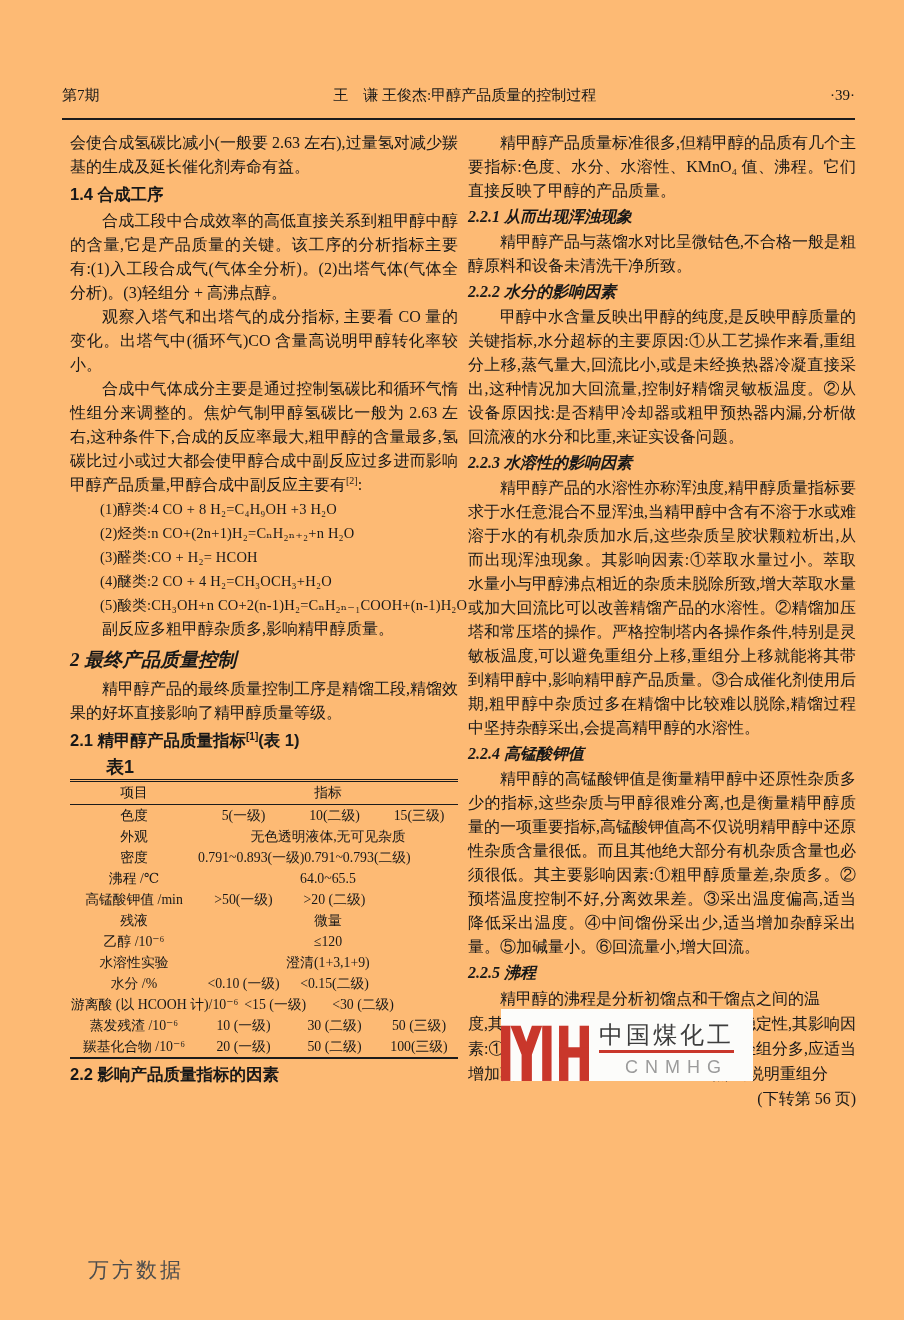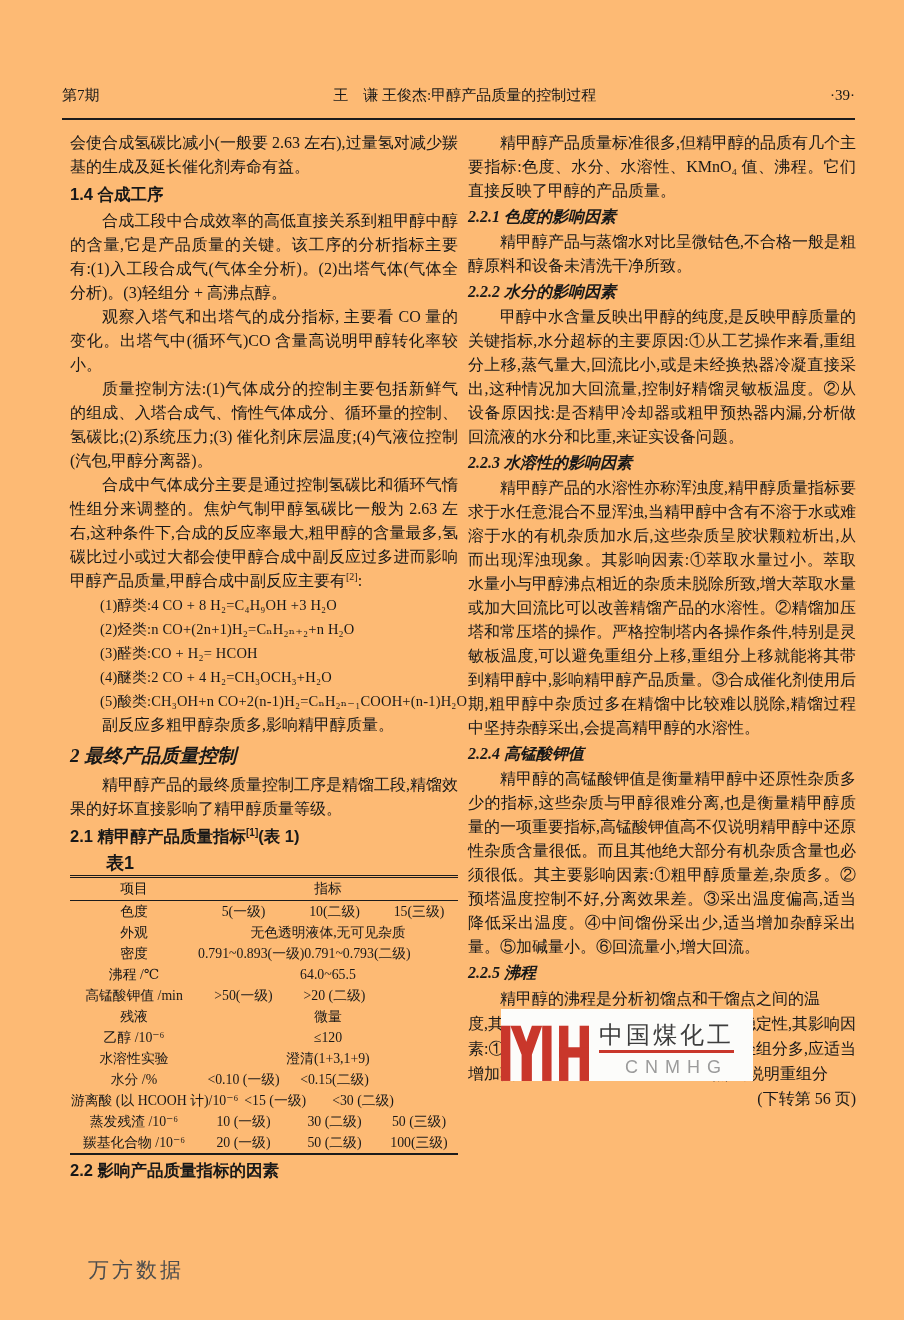--- a/index.html
+++ b/index.html
@@ -95,21 +95,20 @@
     <span>王　谦  王俊杰:甲醇产品质量的控制过程</span>
     <span>·39·</span>
   </div>
   <div class="hrule"></div>
 
   <div class="col col-left">
     <p class="noindent">会使合成氢碳比减小(一般要 2.63 左右),过量氢对减少羰基的生成及延长催化剂寿命有益。</p>
     <div class="h-hei">1.4  合成工序</div>
     <p>合成工段中合成效率的高低直接关系到粗甲醇中醇的含量,它是产品质量的关键。该工序的分析指标主要有:(1)入工段合成气(气体全分析)。(2)出塔气体(气体全分析)。(3)轻组分 + 高沸点醇。</p>
     <p>观察入塔气和出塔气的成分指标, 主要看 CO 量的变化。出塔气中(循环气)CO 含量高说明甲醇转化率较小。</p>
-    <p>质量控制方法:(1)气体成分的控制主要包括新鲜气的组成、入塔合成气、惰性气体成分、循环量的控制、氢碳比;(2)系统压力;(3) 催化剂床层温度;(4)气液位控制(汽包,甲醇分离器)。</p>
     <p><span>合成中气体成分主要是通过控制氢碳比和循环气惰性组分来调整的。焦炉气制甲醇氢碳比一般为 2.63 左右,这种条件下,合成的反应率最大,粗甲醇的含量最多,氢碳比过小或过大都会使甲醇合成中副反应过多进而影响甲醇产品质量,甲醇合成中副反应主要有</span><sup>[2]</sup><span>:</span></p>
     <p class="formula">(1)醇类:4 CO + 8 H₂=C₄H₉OH +3 H₂O</p>
     <p class="formula">(2)烃类:n CO+(2n+1)H₂=CₙH₂ₙ₊₂+n H₂O</p>
     <p class="formula">(3)醛类:CO + H₂= HCOH</p>
     <p class="formula">(4)醚类:2 CO + 4 H₂=CH₃OCH₃+H₂O</p>
     <p class="formula">(5)酸类:CH₃OH+n CO+2(n-1)H₂=CₙH₂ₙ₋₁COOH+(n-1)H₂O</p>
     <p>副反应多粗甲醇杂质多,影响精甲醇质量。</p>
     <div class="h-big">2  最终产品质量控制</div>
     <p>精甲醇产品的最终质量控制工序是精馏工段,精馏效果的好坏直接影响了精甲醇质量等级。</p>
     <div class="h-hei"><span>2.1  精甲醇产品质量指标</span><sup>[1]</sup><span>(表 1)</span></div>
@@ -202,21 +201,21 @@
               <span class="tval">100(三级)</span>
             </span>
           </div>
         </div>
     </div>
     <div class="h-hei">2.2  影响产品质量指标的因素</div>
   </div>
 
   <div class="col col-right">
     <p>精甲醇产品质量标准很多,但精甲醇的品质有几个主要指标:色度、水分、水溶性、KMnO₄ 值、沸程。它们直接反映了甲醇的产品质量。</p>
-    <div class="h-sub">2.2.1  色度的影响因素</div>
+    <div class="h-sub">2.2.1  从而出现浑浊现象</div>
     <p>精甲醇产品与蒸馏水对比呈微钴色,不合格一般是粗醇原料和设备未清洗干净所致。</p>
     <div class="h-sub">2.2.2  水分的影响因素</div>
     <p>甲醇中水含量反映出甲醇的纯度,是反映甲醇质量的关键指标,水分超标的主要原因:①从工艺操作来看,重组分上移,蒸气量大,回流比小,或是未经换热器冷凝直接采出,这种情况加大回流量,控制好精馏灵敏板温度。②从设备原因找:是否精甲冷却器或粗甲预热器内漏,分析做回流液的水分和比重,来证实设备问题。</p>
     <div class="h-sub">2.2.3  水溶性的影响因素</div>
     <p>精甲醇产品的水溶性亦称浑浊度,精甲醇质量指标要求于水任意混合不显浑浊,当精甲醇中含有不溶于水或难溶于水的有机杂质加水后,这些杂质呈胶状颗粒析出,从而出现浑浊现象。其影响因素:①萃取水量过小。萃取水量小与甲醇沸点相近的杂质未脱除所致,增大萃取水量或加大回流比可以改善精馏产品的水溶性。②精馏加压塔和常压塔的操作。严格控制塔内各操作条件,特别是灵敏板温度,可以避免重组分上移,重组分上移就能将其带到精甲醇中,影响精甲醇产品质量。③合成催化剂使用后期,粗甲醇中杂质过多在精馏中比较难以脱除,精馏过程中坚持杂醇采出,会提高精甲醇的水溶性。</p>
     <div class="h-sub">2.2.4  高锰酸钾值</div>
     <p>精甲醇的高锰酸钾值是衡量精甲醇中还原性杂质多少的指标,这些杂质与甲醇很难分离,也是衡量精甲醇质量的一项重要指标,高锰酸钾值高不仅说明精甲醇中还原性杂质含量很低。而且其他绝大部分有机杂质含量也必须很低。其主要影响因素:①粗甲醇质量差,杂质多。②预塔温度控制不好,分离效果差。③采出温度偏高,适当降低采出温度。④中间馏份采出少,适当增加杂醇采出量。⑤加碱量小。⑥回流量小,增大回流。</p>
     <div class="h-sub">2.2.5  沸程</div>
 
     <div class="brk-para">

